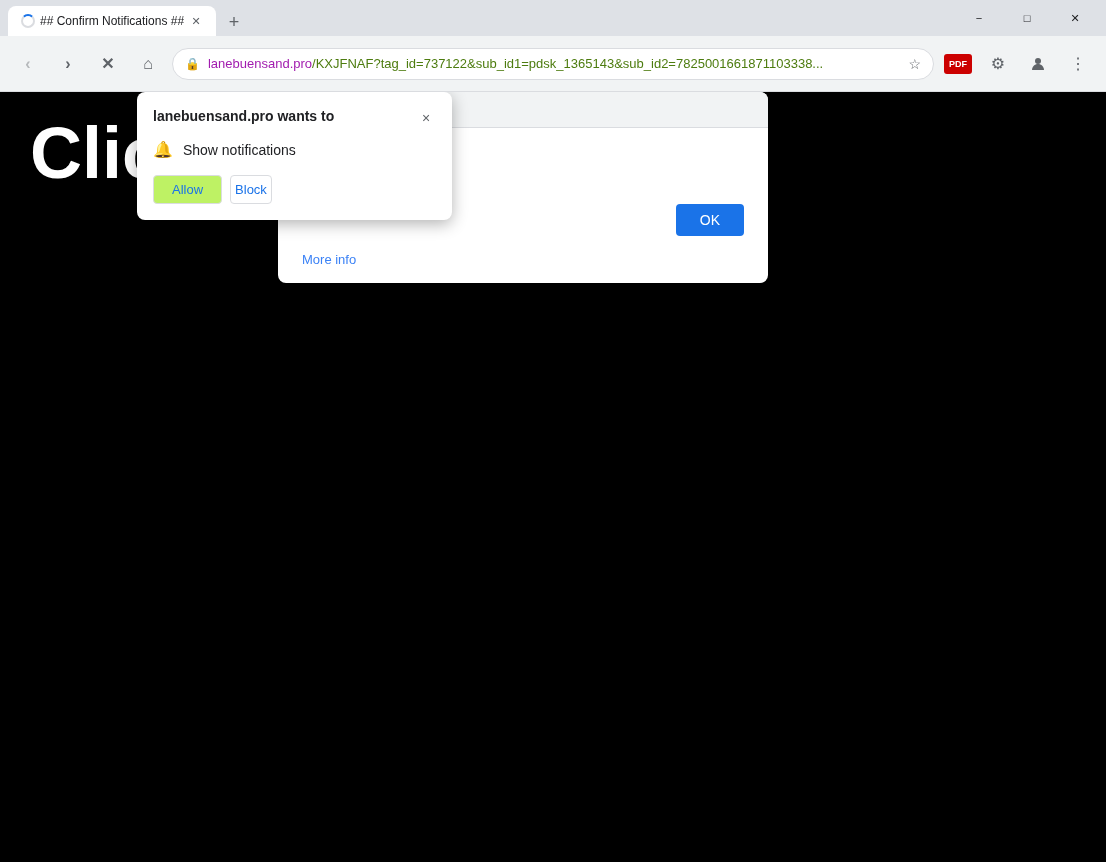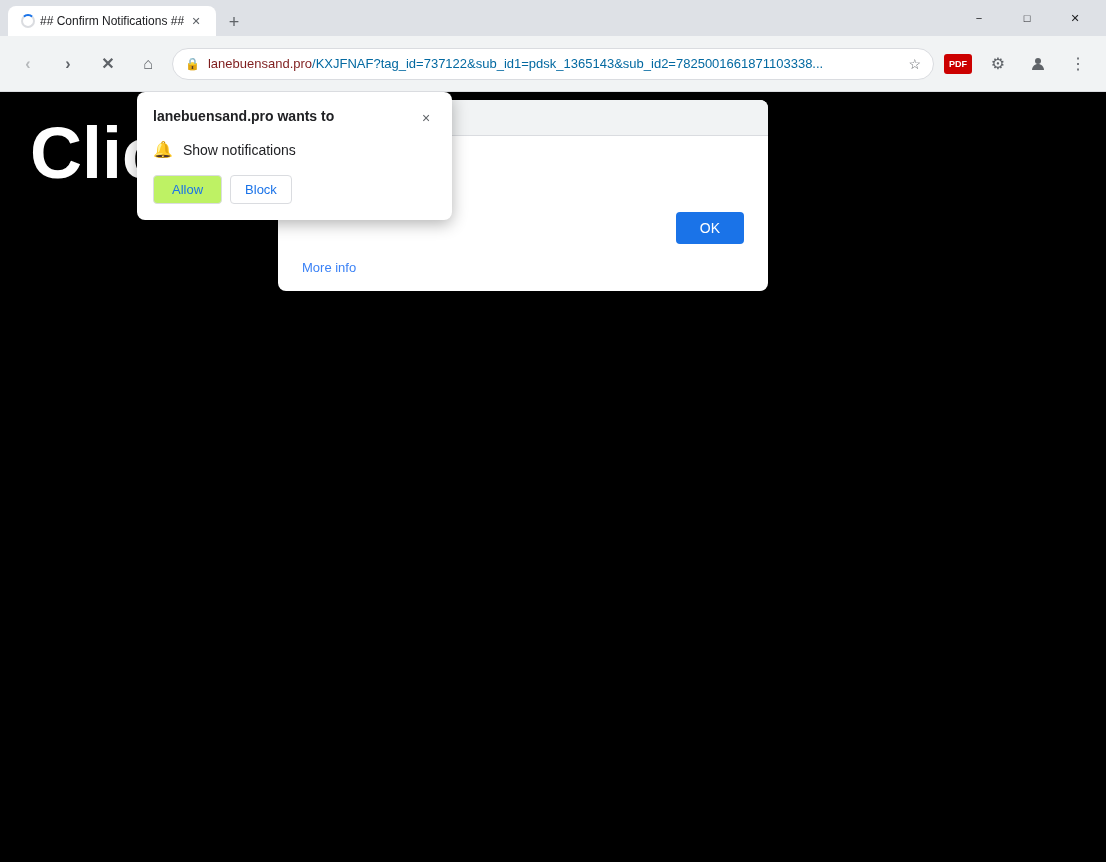--- a/index.html
+++ b/index.html
@@ -73,22 +73,22 @@
       border-radius: 16px;
       display: flex;
       align-items: center;
       padding: 0 12px;
       gap: 8px;
       font-size: 13px;
       color: #202124;
     }
     .omnibox-lock { color: #5f6368; font-size: 12px; }
     .omnibox-url { flex: 1; overflow: hidden; text-overflow: ellipsis; white-space: nowrap; }
-    .omnibox-url .host { color: #7f1d1d; }
-    .omnibox-url .path { color: #0369a1; }
+    .omnibox-url .host { color: #a21caf; }
+    .omnibox-url .path { color: #4d7c0f; }
     .omnibox-star { color: #5f6368; font-size: 14px; margin-left: 4px; }
     .toolbar-icons { display: flex; gap: 8px; align-items: center; }
     .toolbar-icon {
       width: 32px; height: 32px; border-radius: 50%; display: flex; align-items: center; justify-content: center;
       cursor: pointer; color: #5f6368; font-size: 16px;
     }
     .pdf-icon {
       width: 28px; height: 20px; background: #cc0000; border-radius: 3px;
       display: flex; align-items: center; justify-content: center;
       color: #fff; font-size: 9px; font-weight: bold;
@@ -150,33 +150,33 @@
     .notif-btn-allow {
       padding: 6px 18px;
       border: 1px solid #dadce0;
       border-radius: 4px;
       background: #bef264;
       color: #1a73e8;
       font-size: 13px;
       cursor: pointer;
     }
     .notif-btn-block {
-      padding: 6px 14px;
+      padding: 6px 4px;
       border: 1px solid #dadce0;
       border-radius: 4px;
       background: #fff;
       color: #1a73e8;
       font-size: 13px;
       cursor: pointer;
     }
 
     
     .alert-dialog {
       position: absolute;
-      top: 8px;
+      top: 0;
       left: 278px;
       width: 490px;
       background: #fff;
       border-radius: 8px;
       box-shadow: 0 4px 16px rgba(0,0,0,0.3);
       z-index: 99;
       overflow: hidden;
     }
     .alert-dialog-header {
       background: #f1f3f4;

